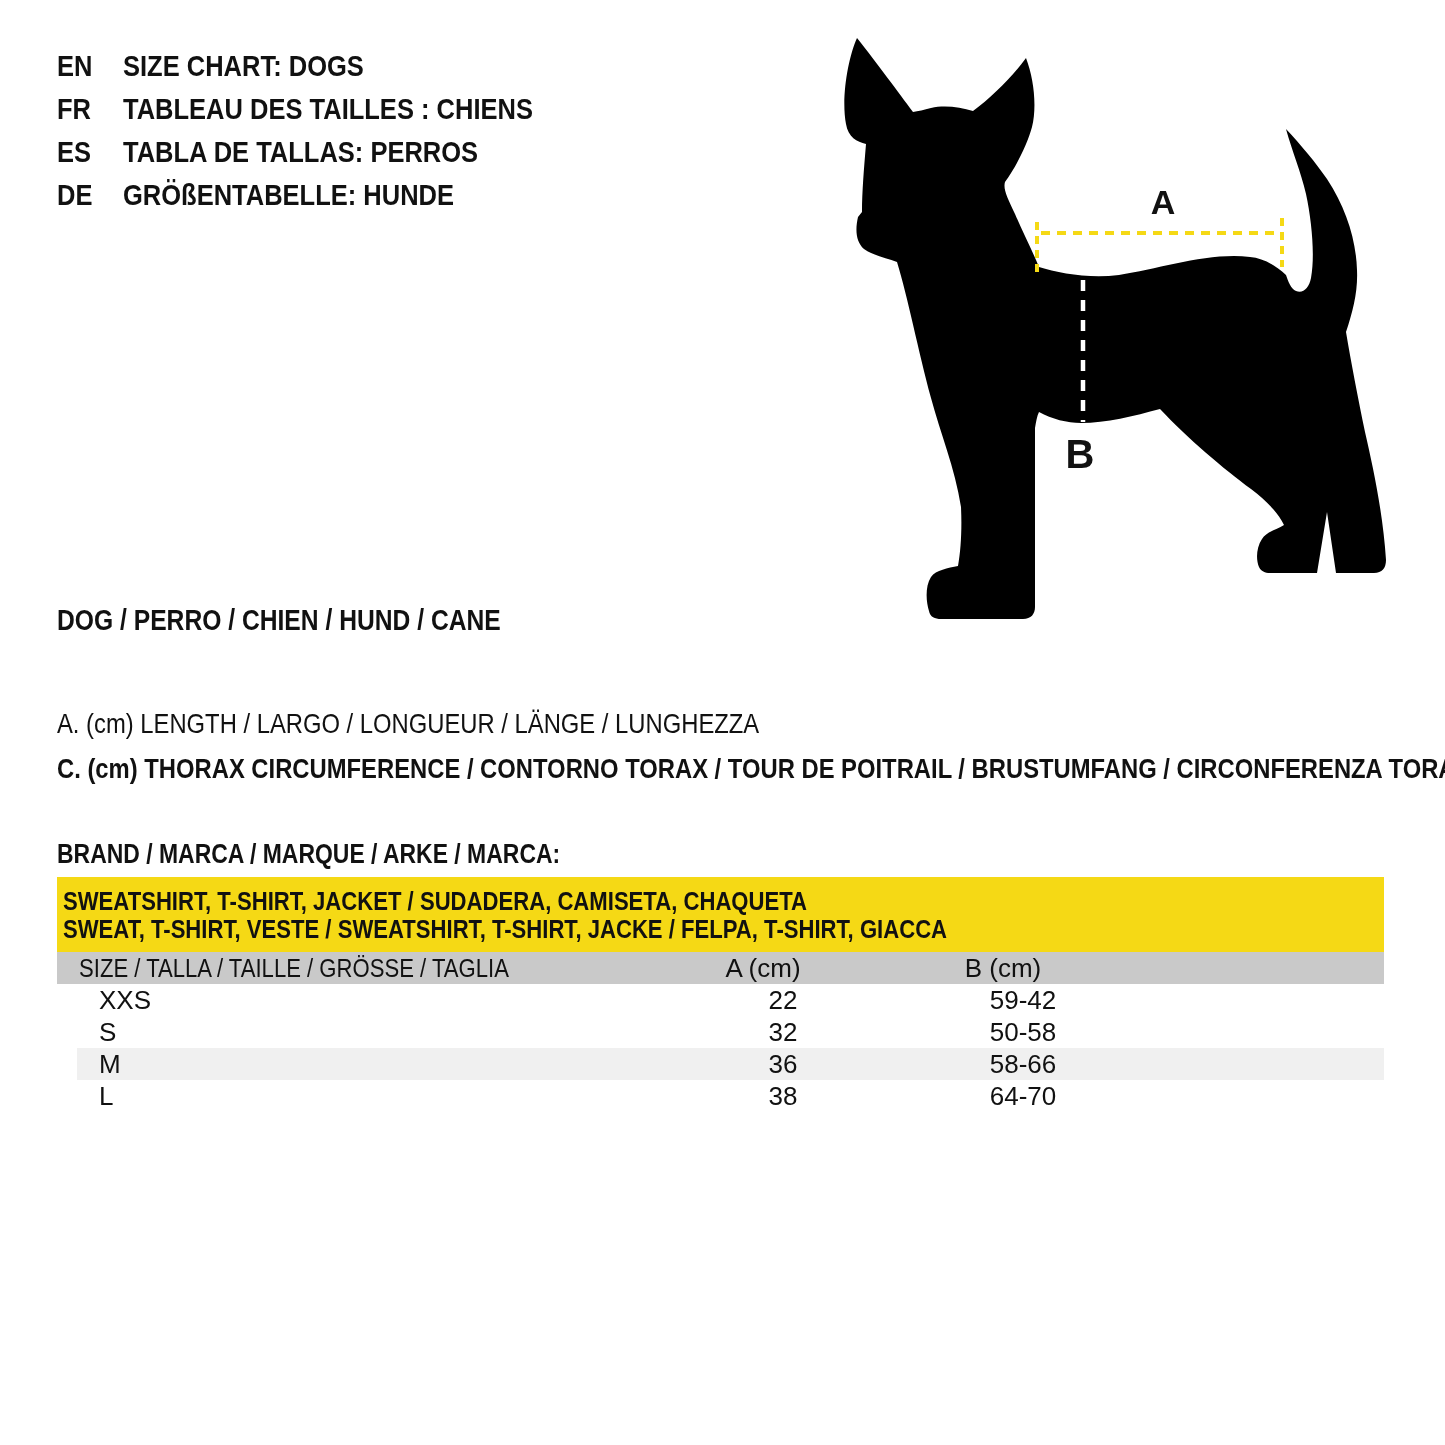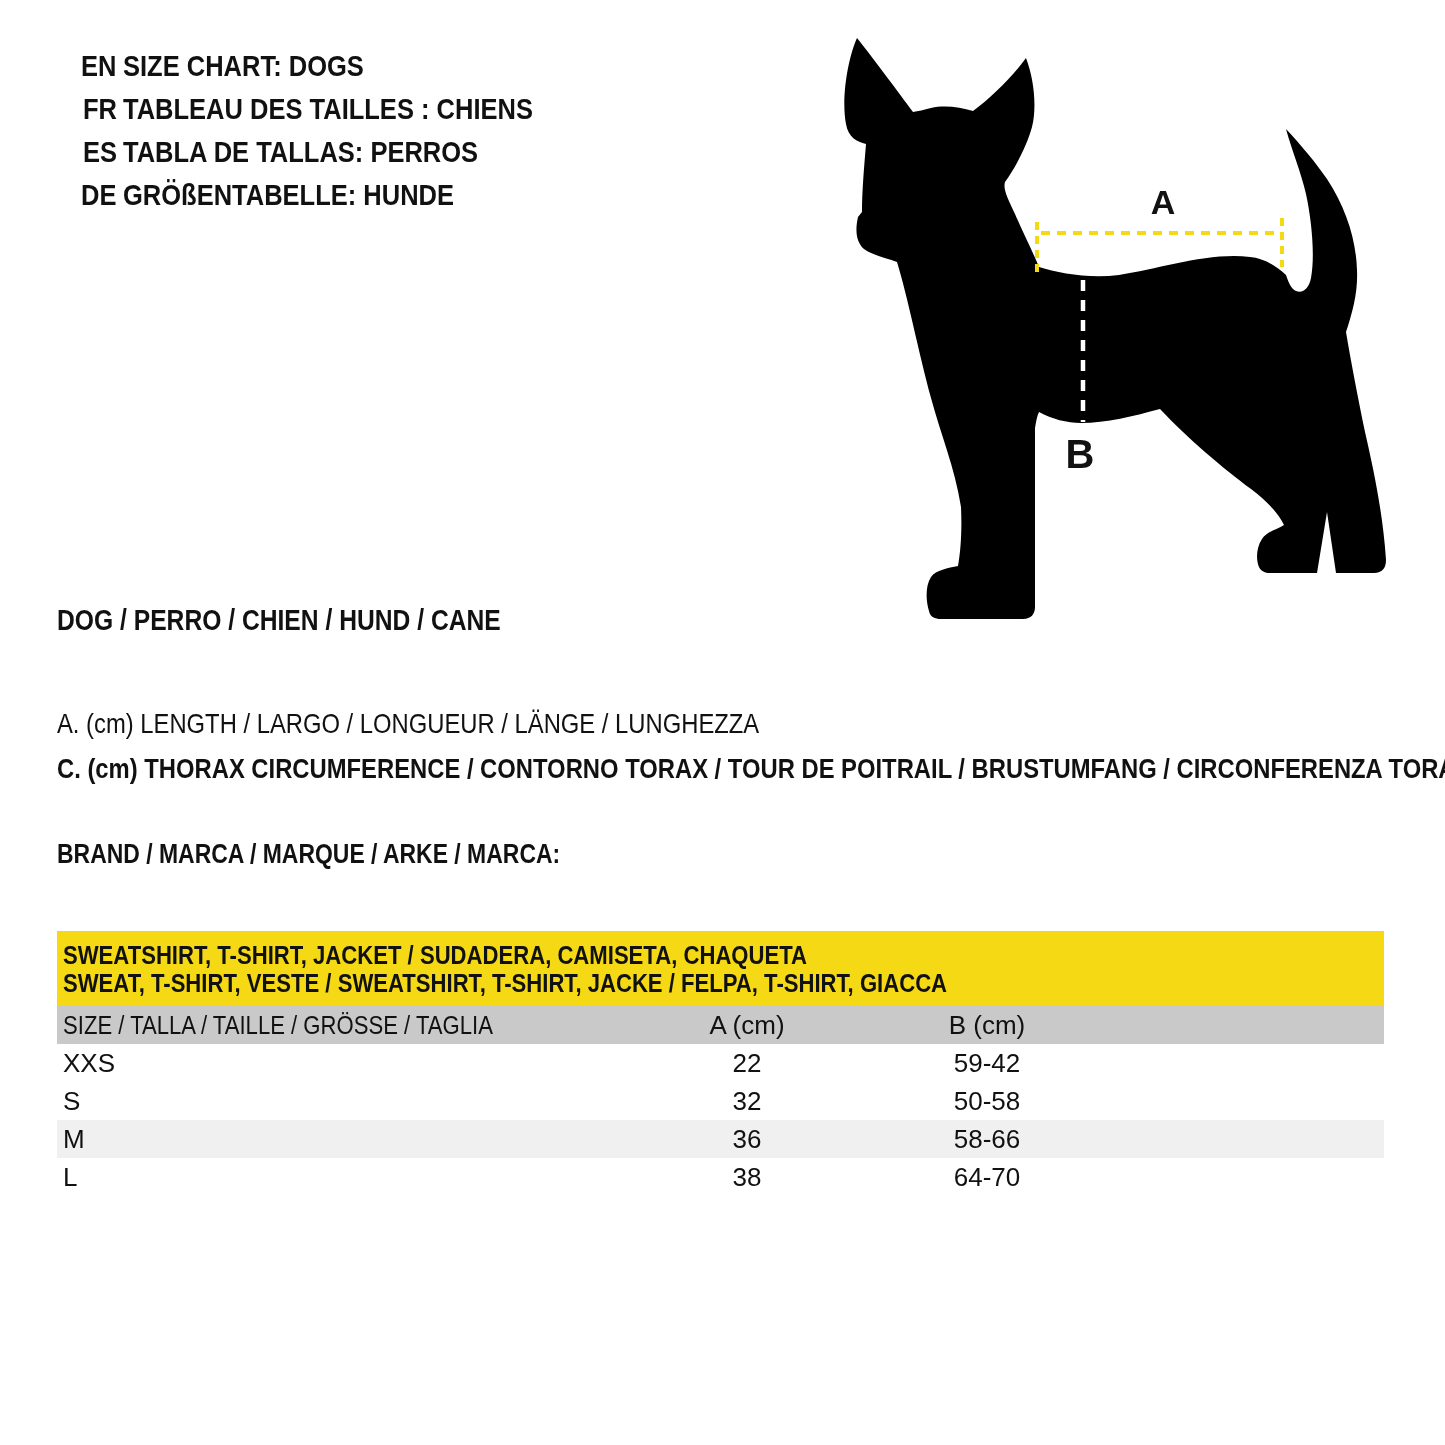--- a/index.html
+++ b/index.html
@@ -6,40 +6,40 @@
   html,body { background:#fff; }
   body {
     width:1445px; height:1445px; position:relative; overflow:hidden;
     font-family:"Liberation Sans", sans-serif; color:#111;
   }
   .abs { position:absolute; }
   .cond { display:inline-block; transform:scaleX(.85); transform-origin:0 50%; white-space:nowrap; }
 
   
   .lang-list { left:57px; top:44px; }
-  .lang-row { display:flex; align-items:center; height:43px; font-size:30px; font-weight:700;text-align:right; }
+  .lang-row { display:flex; align-items:center; height:43px; font-size:30px; font-weight:700; }
   .lang-code { width:66px; }
 
   
   .dog-svg { left:820px; top:20px; width:620px; height:620px; }
 
   
   .caption   { left:57px; top:580px; font-size:29px; font-weight:700;margin-top:24px; }
   .legend-a  { left:57px; top:708px; font-size:28px; font-weight:400; }
   .legend-c  { left:57px; top:753px; font-size:28px; font-weight:700; }
   .brand     { left:57px; top:839px; font-size:27px; font-weight:700; }
 
   
-  .size-table { left:57px; top:931px; width:1327px; font-size:26px; }
+  .size-table { left:57px; top:877px; width:1327px; font-size:26px; }
   .tbl-head { background:#F5D915; padding:10px 8px 9px 6px; font-weight:700; line-height:28px; }
   .grid { display:grid; grid-template-columns:554px 260px 220px 1fr; align-items:center;
-          padding-left:6px; height:38px; line-height:33px; }
+          padding-left:22px; height:32px; line-height:33px; }
   .tbl-sub { background:#C9C9C9; }
   .cell-center { text-align:center; }
-  .trow { background:#fff; }
+  .trow { background:#fff;margin-left:20px; }
   .trow.alt { background:#F0F0F0; }
 </style>
 </head>
 <body>
 
 <div class="abs lang-list">
   <div class="lang-row">
     <span class="lang-code"><span class="cond">EN</span></span>
     <span class="cond">SIZE CHART: DOGS</span>
   </div>

